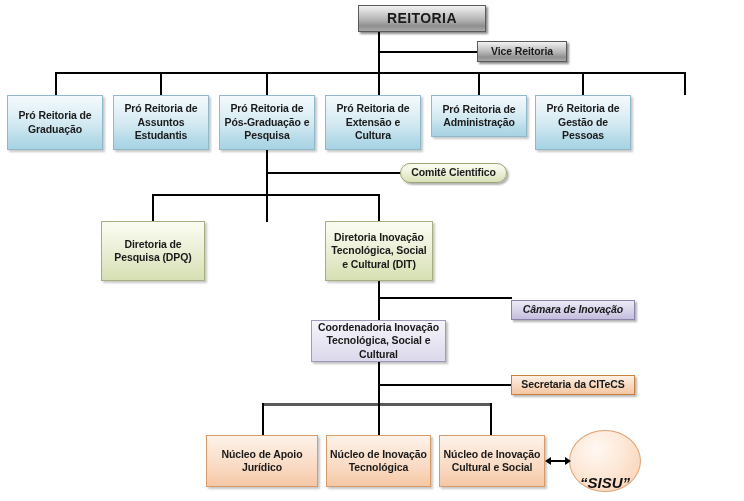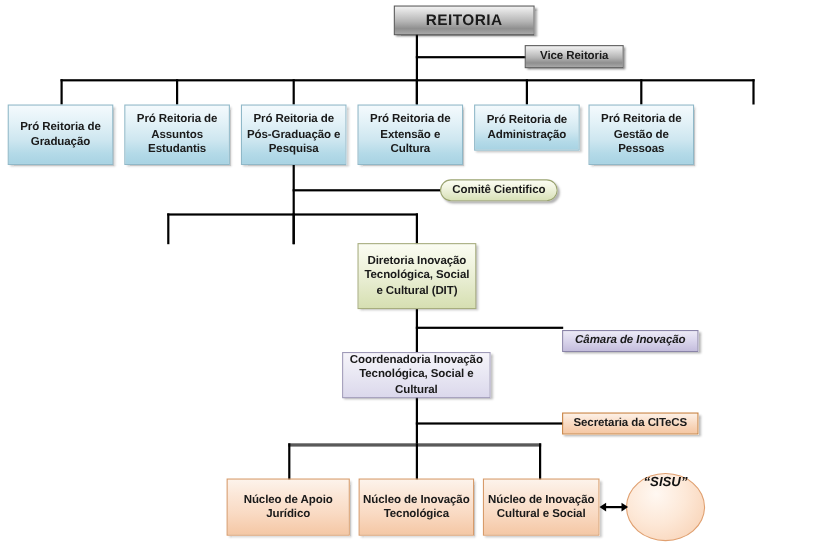--- a/index.html
+++ b/index.html
@@ -76,24 +76,24 @@
     background: linear-gradient(to bottom, #fdf1e7 0%, #fadfca 40%, #f7d0b2 75%, #f5c8a4 100%);
     border: 1px solid #c8803f;
     box-shadow: 2px 2px 2px rgba(0,0,0,0.28);
   }
 
   
   .ellipse {
     position: absolute;
     box-sizing: border-box;
     display: flex;
-    align-items: flex-start;
+    align-items: flex-end;
     justify-content: center;
     border-radius: 50%;
-    font-size: 12px;
+    font-size: 15px;
     font-weight: bold;
     font-style: italic;
     color: #111;
     background: radial-gradient(circle at 38% 30%, #fff8f2 0%, #fde8d7 45%, #f9d7bd 80%, #f6cead 100%);
     border: 1px solid #e0a070;
     z-index: 5;
   }
 
   
   .ln {
@@ -210,20 +210,23 @@
 
   <div class="node sty-blue" style="left:535px; top:95px; width:96px; height:55px;">
     <span>Pró Reitoria de Gestão de Pessoas</span>
   </div>
 
 
   <div class="node sty-green-pill t-pill" style="left:400px; top:163px; width:107px; height:20px;border-radius:10px;">
     <span>Comitê Cientifico</span>
   </div>
 
+  <div class="node sty-green" style="left:101px; top:221px; width:104px; height:60px;">
+    <span>Diretoria de Pesquisa (DPQ)</span>
+  </div>
 
 
   <div class="node sty-green" style="left:325px; top:221px; width:108px; height:60px;">
     <span>Diretoria Inovação Tecnológica, Social e Cultural (DIT)</span>
   </div>
 
   <div class="node sty-purple-pill t-pill" style="left:511px; top:300px; width:124px; height:20px;font-style:italic;">
     <span>Câmara de Inovação</span>
   </div>
 

